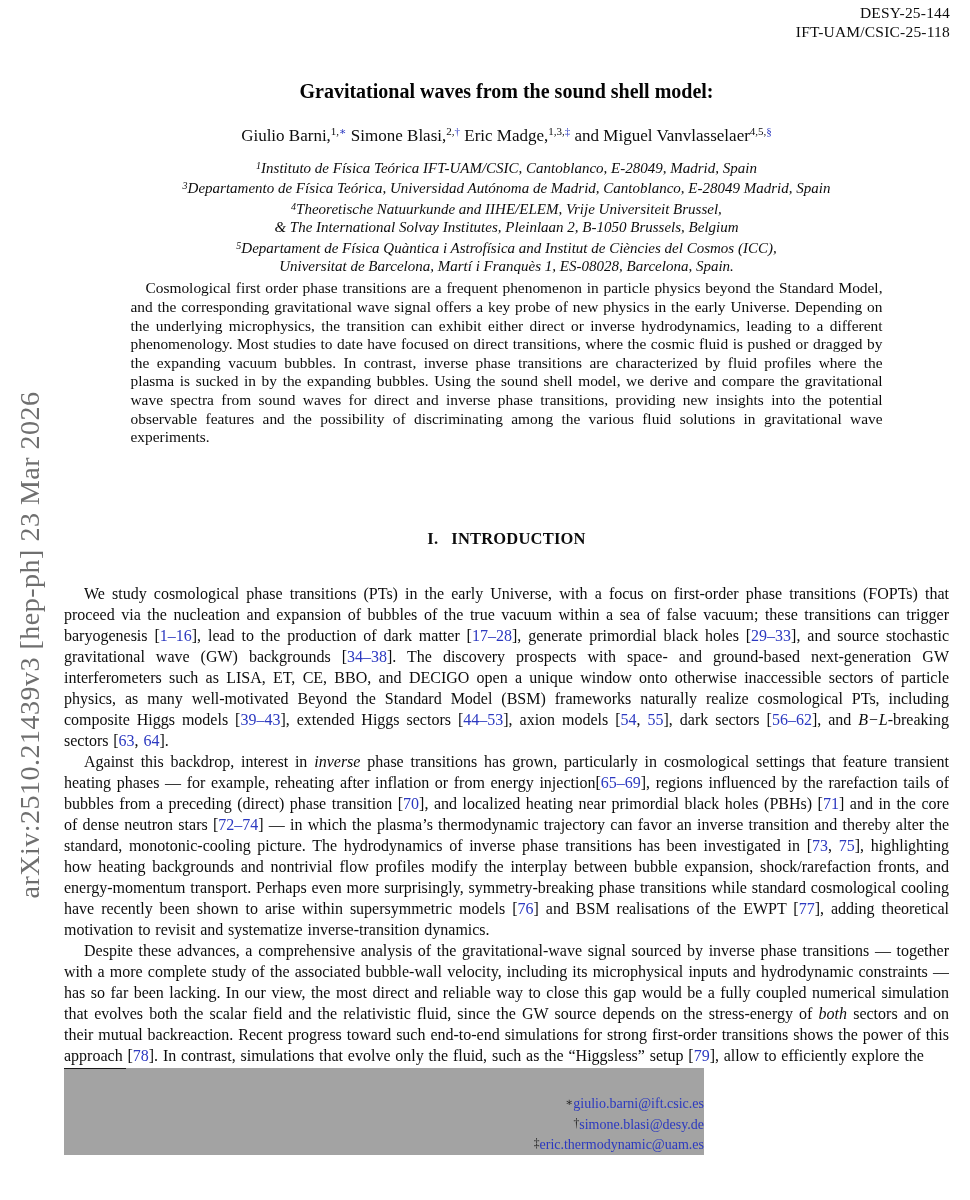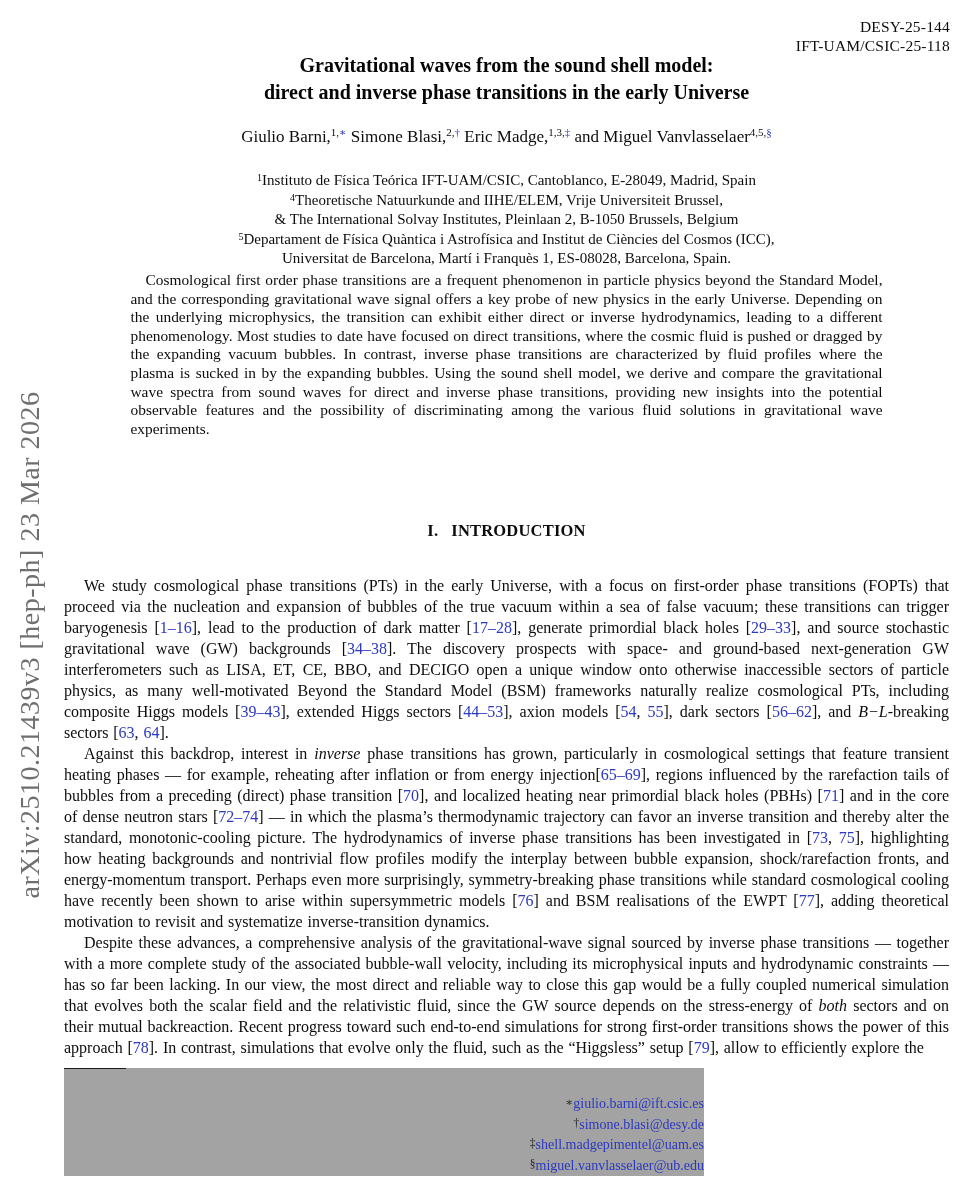--- a/index.html
+++ b/index.html
@@ -4,31 +4,31 @@
 <style>
   :root{
     --link-blue:#2b38c0;
     --wm-gray:#6f6f6f;
   }
   html,body{margin:0;padding:0;background:#ffffff;}
   .page{
     position:relative;width:970px;height:1200px;background:#fff;overflow:hidden;
     font-family:"Liberation Serif","DejaVu Serif",serif;color:#0c0c0c;
   }
-  .report{position:absolute;top:17px;right:20px;text-align:right;font-size:15.5px;line-height:19px;letter-spacing:0.2px;}
+  .report{position:absolute;top:3px;right:20px;text-align:right;font-size:15.5px;line-height:19px;letter-spacing:0.2px;}
   .watermark{
     position:absolute;left:30px;top:645px;white-space:nowrap;
     transform:translate(-50%,-50%) rotate(-90deg);
     color:var(--wm-gray);font-size:28px;letter-spacing:0.5px;
   }
   .column{margin-left:64px;width:885px;}
-  .front{padding-top:52px;text-align:center;}
+  .front{padding-top:78px;text-align:center;}
   .title{font-size:20px;font-weight:bold;line-height:27px;color:#050505;}
   .authors{margin-top:20px;font-size:17px;text-align:center;}
-  .affils{margin-top:22px;font-size:15px;line-height:18.4px;}
+  .affils{margin-top:11px;font-style:italic;font-size:15px;line-height:18.4px;}
   .aff-line{white-space:nowrap;}
   .abstract{
     margin:4px auto 0;width:752px;min-height:186px;text-align:justify;text-indent:15px;
     font-size:15.4px;line-height:18.6px;word-spacing:0.04em;
   }
   .section-heading{margin-top:64px;text-align:center;font-weight:bold;font-size:16.5px;letter-spacing:0.2px;}
   .section-heading .secnum{margin-right:13px;}
   .bodytext{margin-top:34px;max-height:502px;overflow:hidden;}
   .para{
     margin:0;text-align:justify;text-indent:20px;
@@ -58,25 +58,25 @@
   <div class="report">
     <div>DESY-25-144</div>
     <div>IFT-UAM/CSIC-25-118</div>
   </div>
 
   <div class="column">
 
     <div class="front">
       <div class="title">
         <span>Gravitational waves from the sound shell model:</span><br>
-        <span>direct and inverse phase transitions in the early Universe</span>
       </div>
       <div class="authors"><span class="seg plain">Giulio Barni,</span><span class="seg sup">1,</span><span class="seg supcite">∗</span><span class="seg plain"> Simone Blasi,</span><span class="seg sup">2,</span><span class="seg supcite">†</span><span class="seg plain"> Eric Madge,</span><span class="seg sup">1,3,</span><span class="seg supcite">‡</span><span class="seg plain"> and Miguel Vanvlasselaer</span><span class="seg sup">4,5,</span><span class="seg supcite">§</span></div>
       <div class="affils" id="affiliations">
           <div class="aff-line"><span class="seg affsup">1</span><span class="seg plain">Instituto de Física Teórica IFT-UAM/CSIC, Cantoblanco, E-28049, Madrid, Spain</span></div>
+          <div class="aff-line"><span class="seg affsup">3</span><span class="seg plain">Departamento de Física Teórica, Universidad Autónoma de Madrid, Cantoblanco, E-28049 Madrid, Spain</span></div>
           <div class="aff-line"><span class="seg affsup">4</span><span class="seg plain">Theoretische Natuurkunde and IIHE/ELEM, Vrije Universiteit Brussel,</span></div>
           <div class="aff-line"><span class="seg plain">&amp; The International Solvay Institutes, Pleinlaan 2, B-1050 Brussels, Belgium</span></div>
           <div class="aff-line"><span class="seg affsup">5</span><span class="seg plain">Departament de Física Quàntica i Astrofísica and Institut de Ciències del Cosmos (ICC),</span></div>
           <div class="aff-line"><span class="seg plain">Universitat de Barcelona, Martí i Franquès 1, ES-08028, Barcelona, Spain.</span></div>
         </div>
       <div class="abstract">Cosmological first order phase transitions are a frequent phenomenon in particle physics beyond the Standard Model, and the corresponding gravitational wave signal offers a key probe of new physics in the early Universe. Depending on the underlying microphysics, the transition can exhibit either direct or inverse hydrodynamics, leading to a different phenomenology. Most studies to date have focused on direct transitions, where the cosmic fluid is pushed or dragged by the expanding vacuum bubbles. In contrast, inverse phase transitions are characterized by fluid profiles where the plasma is sucked in by the expanding bubbles. Using the sound shell model, we derive and compare the gravitational wave spectra from sound waves for direct and inverse phase transitions, providing new insights into the potential observable features and the possibility of discriminating among the various fluid solutions in gravitational wave experiments.</div>
     </div>
 
     <div class="section-heading">
       <span class="secnum">I.</span><span>INTRODUCTION</span>
@@ -88,18 +88,17 @@
         <p class="para"><span class="seg plain">Despite these advances, a comprehensive analysis of the gravitational-wave signal sourced by inverse phase transitions — together with a more complete study of the associated bubble-wall velocity, including its microphysical inputs and hydrodynamic constraints — has so far been lacking. In our view, the most direct and reliable way to close this gap would be a fully coupled numerical simulation that evolves both the scalar field and the relativistic fluid, since the GW source depends on the stress-energy of </span><span class="seg em">both</span><span class="seg plain"> sectors and on their mutual backreaction. Recent progress toward such end-to-end simulations for strong first-order transitions shows the power of this approach [</span><span class="seg cite">78</span><span class="seg plain">]. In contrast, simulations that evolve only the fluid, such as the “Higgsless” setup [</span><span class="seg cite">79</span><span class="seg plain">], allow to efficiently explore the</span></p>
       </div>
 
   </div>
 
   <div class="footnote-block">
     <div class="fn-rule"></div>
     <div class="fn-list" id="footnote-list">
         <div class="fn-item"><span class="fn-sym">∗</span><a class="fn-email" href="#">giulio.barni@ift.csic.es</a></div>
         <div class="fn-item"><span class="fn-sym">†</span><a class="fn-email" href="#">simone.blasi@desy.de</a></div>
-        <div class="fn-item"><span class="fn-sym">‡</span><a class="fn-email" href="#">shell.madgepimentel@uam.es</a></div>
-        <div class="fn-item"><span class="fn-sym">§</span><a class="fn-email" href="#">miguel.vanvlasselaer@ub.edu</a></div>
+        <div class="fn-item"><span class="fn-sym">‡</span><a class="fn-email" href="#">eric.thermodynamic@uam.es</a></div>
       </div>
   </div>
 
 </div>
 
 </body></html>

